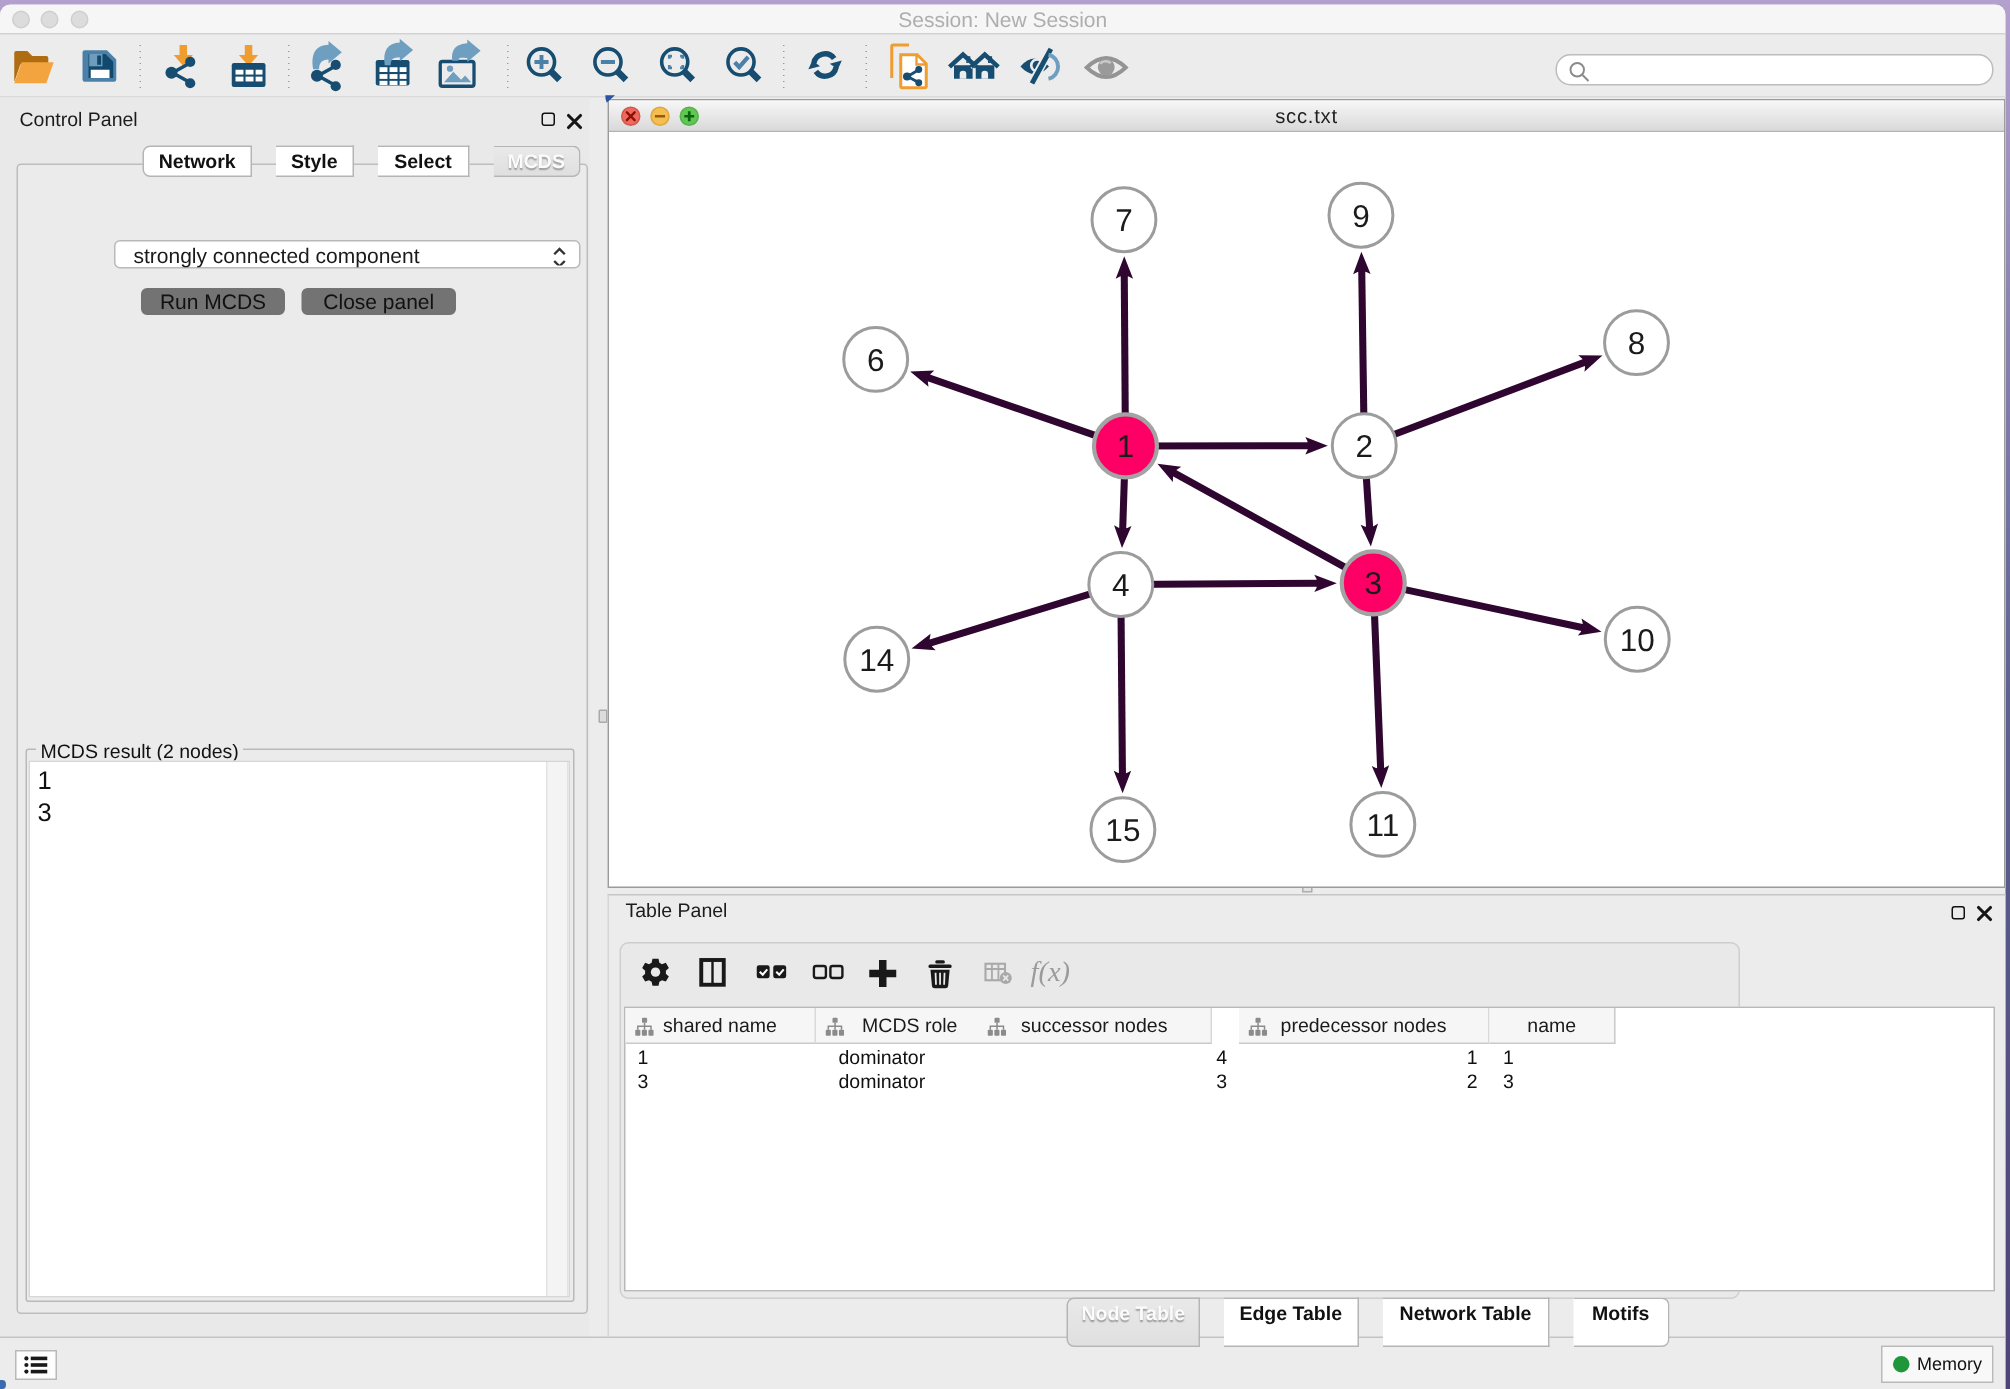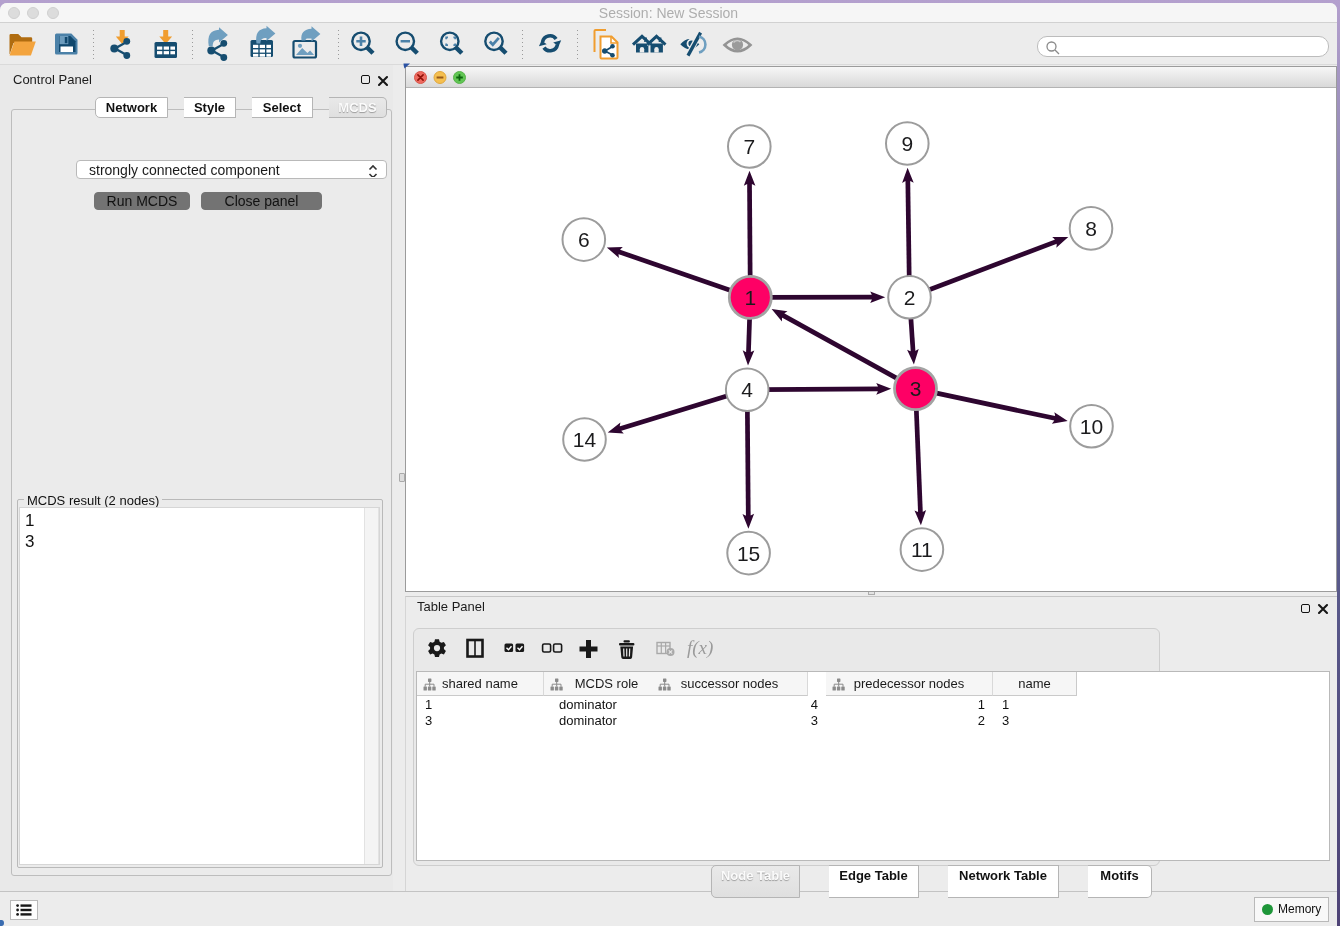--- a/index.html
+++ b/index.html
@@ -67,21 +67,21 @@
         background:#ececec; border-top:1px solid #c6c6c6; border-left:1px solid #d5d5d5; }
   #tptitle { position:absolute; left:11px; top:2px; font-size:13px; color:#1c1c1c; }
   #tpbox { position:absolute; left:7px; top:31px; width:747px; height:238px;
            background:#e9e9e9; border:1px solid #cecece; border-radius:6px; }
   #tbl { position:absolute; left:2px; top:42px; width:914px; height:190px;
          background:#fff; border:1px solid #b9b9b9; }
   .th { position:absolute; top:0; height:24px; background:#f6f6f6;
         border-right:1px solid #d9d9d9; border-bottom:1px solid #cacaca;
         font-size:13px; color:#1a1a1a; text-align:center; line-height:24px; }
   .td { position:absolute; font-size:13px; color:#111; height:16px; line-height:16px; }
-  .tabsB { position:absolute; top:268px; height:33px; display:flex; left:289px; z-index:3;gap:13px; }
+  .tabsB { position:absolute; top:268px; height:33px; display:flex; left:289px; z-index:3; }
   
   #status { position:absolute; left:0; top:888px; width:100%; height:35px;
             background:#ececec; border-top:1px solid #c3c3c3; }
   #listbtn { position:absolute; left:10px; top:8px; width:28px; height:20px;
              background:#fdfdfd; border:1px solid #b9b9b9; }
   #membtn { position:absolute; right:8px; top:5px; width:75px; height:25px;
             background:#f8f8f8; border:1px solid #b9b9b9; font-size:12px; color:#111;
             line-height:23px; padding-left:23px; text-align:left; }
   #memdot { position:absolute; left:7px; top:6px; width:11px; height:11px;
             border-radius:50%; background:#1e9639; }
@@ -246,39 +246,40 @@
       <div class="tab last sel" style="width:58px;">MCDS</div>
     </div>
     <div id="cpbox"></div>
     <div id="dropdown">strongly connected component
       <svg width="10" height="14" style="position:absolute;right:8px;top:2px;" viewBox="0 0 10 14">
         <path d="M1.5 6.5 L5 3 L8.5 6.5" fill="none" stroke="#333" stroke-width="1.6"></path>
         <path d="M1.5 11 L5 14.5 L8.5 11" fill="none" stroke="#333" stroke-width="1.6"></path>
       </svg>
     </div>
     <div class="btn" style="left:94px; top:127px; width:96px;">Run MCDS</div>
-    <div class="btn" style="left:201px; top:127px; width:121px;">Close panel</div>
+    <div class="btn" style="left:201px; top:127px; width:103px;">Close panel</div>
     <div id="groupbox">
       <div id="grouplabel">MCDS result (2 nodes)</div>
       <div id="mcdsarea">1<br>3<div id="mcdsscroll"></div></div>
     </div>
   </div>
   <div id="vsplit"></div>
   <div style="position:absolute; left:868px; top:586px; width:7px; height:6px; background:#e3e3e3; border:1px solid #adadad;"></div>
 
   <div id="net">
     <div id="nettitle">
       <svg width="60" height="16" style="position:absolute;left:8px;top:3px;" viewBox="0 0 60 16">
         <circle cx="6.5" cy="7.5" r="6" fill="#ee6a5f" stroke="#d5564b" stroke-width="1"></circle>
         <path d="M3.9 4.9 L9.1 10.1 M9.1 4.9 L3.9 10.1" stroke="#8f1007" stroke-width="1.6" stroke-linecap="round"></path>
         <circle cx="26" cy="7.5" r="6" fill="#f5bf4f" stroke="#dfa73e" stroke-width="1"></circle>
         <line x1="22.6" y1="7.5" x2="29.4" y2="7.5" stroke="#96591a" stroke-width="1.8"></line>
         <circle cx="45.5" cy="7.5" r="6" fill="#61c654" stroke="#58b34a" stroke-width="1"></circle>
         <path d="M42.2 7.5 H48.8 M45.5 4.2 V10.8" stroke="#0b650d" stroke-width="1.8"></path>
       </svg>
+      <div class="txt">scc.txt</div>
     </div>
     <div id="graph">
       <svg id="gsvg" style="position:absolute;left:0;top:21px;" width="930" height="504" viewBox="406 88 930 504">
       <line x1="750.3" y1="297.3" x2="749.5" y2="181.8" stroke="#2e0630" stroke-width="4.7"></line>
       <path d="M749.5 170.8 L755.4 185.8 Q749.5 181.8 743.8 185.8 Z" fill="#2e0630"></path>
       <line x1="750.3" y1="297.3" x2="617.2" y2="251.2" stroke="#2e0630" stroke-width="4.7"></line>
       <path d="M606.8 247.6 L622.8 247.0 Q617.2 251.2 619.0 257.9 Z" fill="#2e0630"></path>
       <line x1="750.3" y1="297.3" x2="874.2" y2="297.2" stroke="#2e0630" stroke-width="4.7"></line>
       <path d="M885.2 297.2 L870.2 303.0 Q874.2 297.2 870.2 291.4 Z" fill="#2e0630"></path>
       <line x1="750.3" y1="297.3" x2="748.4" y2="354.4" stroke="#2e0630" stroke-width="4.7"></line>

